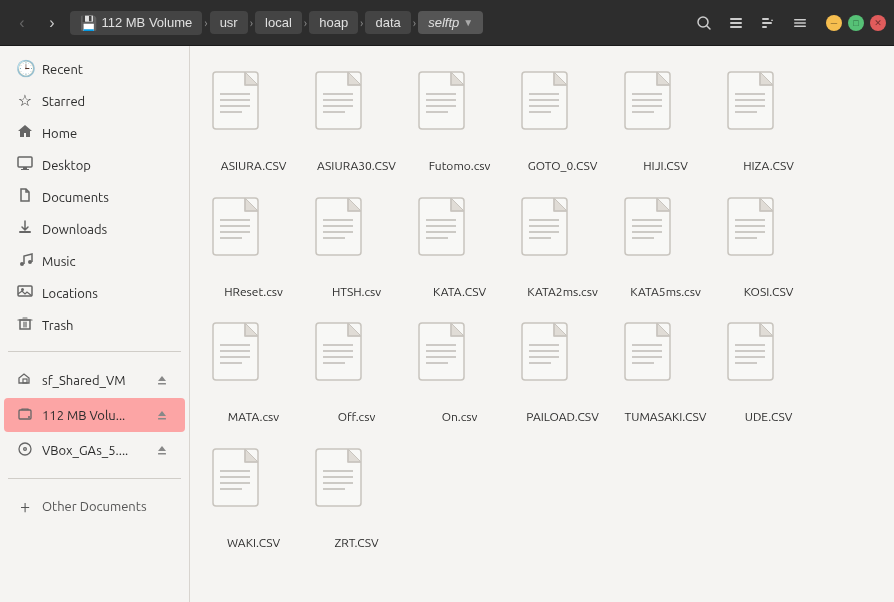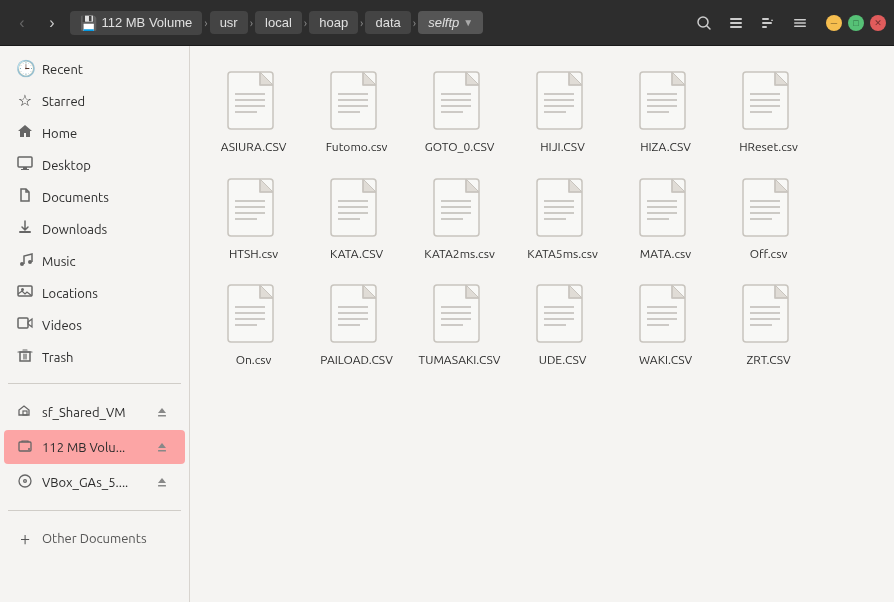--- a/index.html
+++ b/index.html
@@ -165,25 +165,24 @@
     .file-grid {
       display: flex;
       flex-wrap: wrap;
       gap: 8px;
       align-content: flex-start;
     }
     .file-item {
       width: 95px;
       display: flex;
       flex-direction: column;
-      align-items: center;
       padding: 8px 4px 6px;
       border-radius: 6px;
       cursor: pointer;
-      gap: 3px;
+      gap: 22px;
     }
     .file-icon {
       width: 58px;
       height: 66px;
       position: relative;
     }
     .file-icon svg {
       width: 100%;
       height: 100%;
     }
@@ -335,29 +334,20 @@
               <rect x="1" y="3" width="14" height="10" rx="1" stroke="#666" stroke-width="1.5"></rect>
               <circle cx="5.5" cy="6.5" r="1.5" fill="#666"></circle>
               <path d="M1 11l4-3 3 3 2-2 5 4" stroke="#666" stroke-width="1.2" fill="none"></path>
             </svg>
         </span>
         <span class="sidebar-label">Locations</span>
       </div>
       <div class="sidebar-item">
         <span class="sidebar-icon">
           <svg width="16" height="16" viewBox="0 0 16 16" fill="none">
-              <rect x="1" y="3" width="10" height="10" rx="1" stroke="#666" stroke-width="1.5"></rect>
-              <path d="M11 7l4-3v8l-4-3V7z" stroke="#666" stroke-width="1.2" fill="none"></path>
-            </svg>
-        </span>
-        <span class="sidebar-label">Videos</span>
-      </div>
-      <div class="sidebar-item">
-        <span class="sidebar-icon">
-          <svg width="16" height="16" viewBox="0 0 16 16" fill="none">
               <path d="M3 5h10v9H3V5z" stroke="#666" stroke-width="1.5"></path>
               <path d="M1 5h14M6 3h4M7 7v5M9 7v5" stroke="#666" stroke-width="1.2" stroke-linecap="round"></path>
             </svg>
         </span>
         <span class="sidebar-label">Trash</span>
       </div>
     </div>
 
     <div class="sidebar-divider"></div>
 
@@ -442,20 +432,34 @@
     <svg viewBox="0 0 58 66" xmlns="http://www.w3.org/2000/svg">
       <rect x="3" y="2" width="45" height="57" rx="3" fill="#f8f8f6" stroke="#c8c4be" stroke-width="1.5"></rect>
       <path d="M35 2 L48 15 L35 15 Z" fill="#e0dcd6" stroke="#c8c4be" stroke-width="1"></path>
       <path d="M35 2 L35 15 L48 15" fill="none" stroke="#c8c4be" stroke-width="1.5"></path>
       <line x1="10" y1="24" x2="40" y2="24" stroke="#b0aca6" stroke-width="1.2"></line>
       <line x1="10" y1="30" x2="40" y2="30" stroke="#b0aca6" stroke-width="1.2"></line>
       <line x1="10" y1="36" x2="40" y2="36" stroke="#b0aca6" stroke-width="1.2"></line>
       <line x1="10" y1="42" x2="32" y2="42" stroke="#b0aca6" stroke-width="1.2"></line>
     </svg>
   </div>
+          <span class="file-name">ASIURA30.CSV</span>
+        </div>
+        <div class="file-item">
+          <div class="file-icon">
+    <svg viewBox="0 0 58 66" xmlns="http://www.w3.org/2000/svg">
+      <rect x="3" y="2" width="45" height="57" rx="3" fill="#f8f8f6" stroke="#c8c4be" stroke-width="1.5"></rect>
+      <path d="M35 2 L48 15 L35 15 Z" fill="#e0dcd6" stroke="#c8c4be" stroke-width="1"></path>
+      <path d="M35 2 L35 15 L48 15" fill="none" stroke="#c8c4be" stroke-width="1.5"></path>
+      <line x1="10" y1="24" x2="40" y2="24" stroke="#b0aca6" stroke-width="1.2"></line>
+      <line x1="10" y1="30" x2="40" y2="30" stroke="#b0aca6" stroke-width="1.2"></line>
+      <line x1="10" y1="36" x2="40" y2="36" stroke="#b0aca6" stroke-width="1.2"></line>
+      <line x1="10" y1="42" x2="32" y2="42" stroke="#b0aca6" stroke-width="1.2"></line>
+    </svg>
+  </div>
           <span class="file-name">Futomo.csv</span>
         </div>
         <div class="file-item">
           <div class="file-icon">
     <svg viewBox="0 0 58 66" xmlns="http://www.w3.org/2000/svg">
       <rect x="3" y="2" width="45" height="57" rx="3" fill="#f8f8f6" stroke="#c8c4be" stroke-width="1.5"></rect>
       <path d="M35 2 L48 15 L35 15 Z" fill="#e0dcd6" stroke="#c8c4be" stroke-width="1"></path>
       <path d="M35 2 L35 15 L48 15" fill="none" stroke="#c8c4be" stroke-width="1.5"></path>
       <line x1="10" y1="24" x2="40" y2="24" stroke="#b0aca6" stroke-width="1.2"></line>
       <line x1="10" y1="30" x2="40" y2="30" stroke="#b0aca6" stroke-width="1.2"></line>
@@ -568,20 +572,34 @@
     <svg viewBox="0 0 58 66" xmlns="http://www.w3.org/2000/svg">
       <rect x="3" y="2" width="45" height="57" rx="3" fill="#f8f8f6" stroke="#c8c4be" stroke-width="1.5"></rect>
       <path d="M35 2 L48 15 L35 15 Z" fill="#e0dcd6" stroke="#c8c4be" stroke-width="1"></path>
       <path d="M35 2 L35 15 L48 15" fill="none" stroke="#c8c4be" stroke-width="1.5"></path>
       <line x1="10" y1="24" x2="40" y2="24" stroke="#b0aca6" stroke-width="1.2"></line>
       <line x1="10" y1="30" x2="40" y2="30" stroke="#b0aca6" stroke-width="1.2"></line>
       <line x1="10" y1="36" x2="40" y2="36" stroke="#b0aca6" stroke-width="1.2"></line>
       <line x1="10" y1="42" x2="32" y2="42" stroke="#b0aca6" stroke-width="1.2"></line>
     </svg>
   </div>
+          <span class="file-name">KOSI.CSV</span>
+        </div>
+        <div class="file-item">
+          <div class="file-icon">
+    <svg viewBox="0 0 58 66" xmlns="http://www.w3.org/2000/svg">
+      <rect x="3" y="2" width="45" height="57" rx="3" fill="#f8f8f6" stroke="#c8c4be" stroke-width="1.5"></rect>
+      <path d="M35 2 L48 15 L35 15 Z" fill="#e0dcd6" stroke="#c8c4be" stroke-width="1"></path>
+      <path d="M35 2 L35 15 L48 15" fill="none" stroke="#c8c4be" stroke-width="1.5"></path>
+      <line x1="10" y1="24" x2="40" y2="24" stroke="#b0aca6" stroke-width="1.2"></line>
+      <line x1="10" y1="30" x2="40" y2="30" stroke="#b0aca6" stroke-width="1.2"></line>
+      <line x1="10" y1="36" x2="40" y2="36" stroke="#b0aca6" stroke-width="1.2"></line>
+      <line x1="10" y1="42" x2="32" y2="42" stroke="#b0aca6" stroke-width="1.2"></line>
+    </svg>
+  </div>
           <span class="file-name">MATA.csv</span>
         </div>
         <div class="file-item">
           <div class="file-icon">
     <svg viewBox="0 0 58 66" xmlns="http://www.w3.org/2000/svg">
       <rect x="3" y="2" width="45" height="57" rx="3" fill="#f8f8f6" stroke="#c8c4be" stroke-width="1.5"></rect>
       <path d="M35 2 L48 15 L35 15 Z" fill="#e0dcd6" stroke="#c8c4be" stroke-width="1"></path>
       <path d="M35 2 L35 15 L48 15" fill="none" stroke="#c8c4be" stroke-width="1.5"></path>
       <line x1="10" y1="24" x2="40" y2="24" stroke="#b0aca6" stroke-width="1.2"></line>
       <line x1="10" y1="30" x2="40" y2="30" stroke="#b0aca6" stroke-width="1.2"></line>

